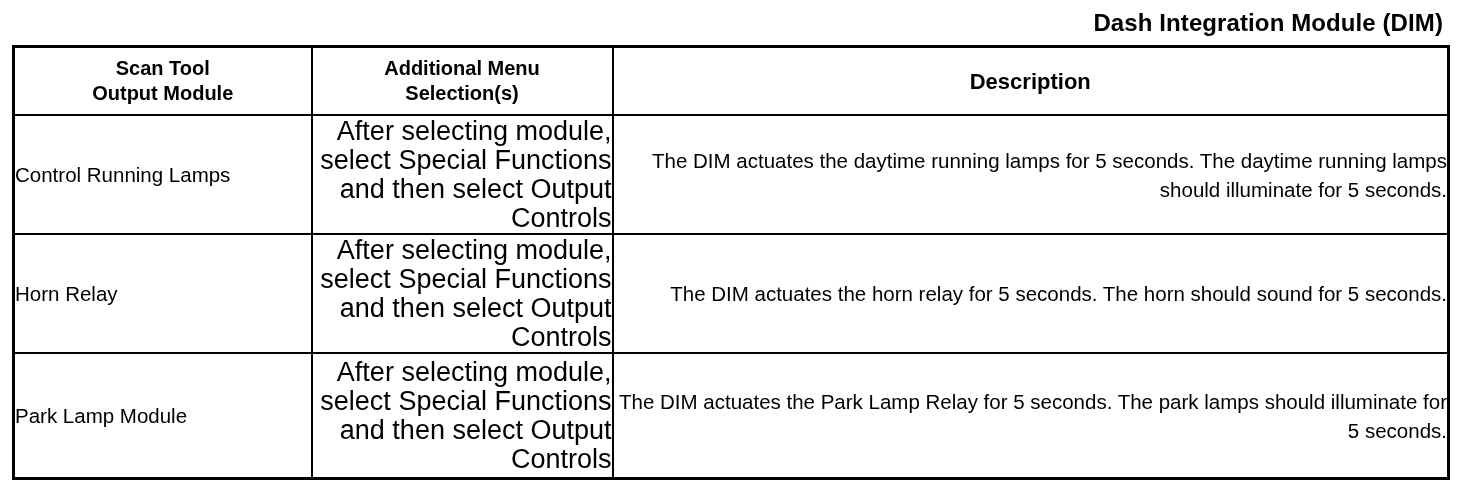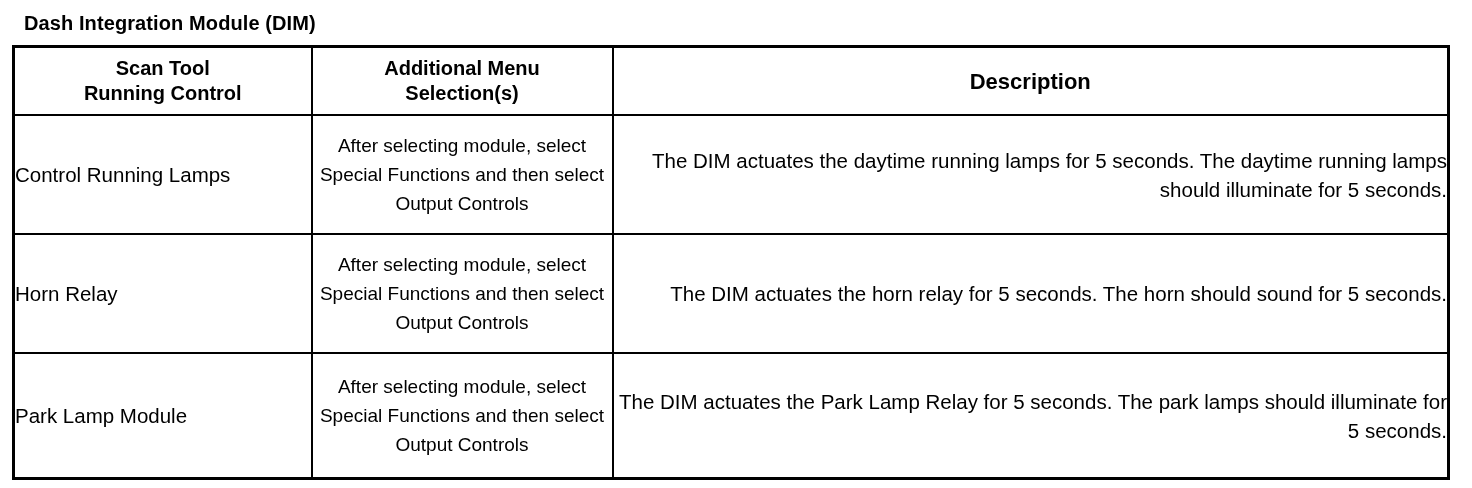--- a/index.html
+++ b/index.html
@@ -17,25 +17,25 @@
 
   .page {
     position: relative;
     width: 1472px;
     height: 488px;
     box-sizing: border-box;
   }
 
   .doc-title {
     position: absolute;
-    left: 24px;
+    left: 8px;
     top: 8px;
     width: 1435px;
-    text-align: left;
-    font-size: 20px;
+    text-align: right;
+    font-size: 24px;
     font-weight: bold;
     letter-spacing: 0.1px;
     line-height: 30px;
     white-space: nowrap;
   }
 
   .table-wrap {
     position: absolute;
     left: 12px;
     top: 45px;
@@ -79,23 +79,23 @@
   td.col-control {
     font-size: 20.5px;
     line-height: 26px;
     text-align: left;
     padding: 4px 2px 4px 16px;
     vertical-align: middle;
     white-space: nowrap;
   }
 
   td.col-menu {
-    font-size: 19px;
+    font-size: 27px;
     line-height: 29px;
-    text-align: center;
+    text-align: right;
     padding: 5px 6px 6px 12px;
     vertical-align: top;
   }
 
   td.col-desc {
     font-size: 20.5px;
     line-height: 29px;
     text-align: right;
     padding: 4px 14px 4px 16px;
     vertical-align: middle;
@@ -116,21 +116,21 @@
     <table class="spec">
       <colgroup>
         <col class="c1">
         <col class="c2">
         <col class="c3">
       </colgroup>
       <thead>
         <tr>
           <th>
             <span class="hdr-line">Scan Tool</span>
-            <span class="hdr-line">Running Control</span>
+            <span class="hdr-line">Output Module</span>
           </th>
           <th>
             <span class="hdr-line">Additional Menu</span>
             <span class="hdr-line">Selection(s)</span>
           </th>
           <th class="desc-head">Description</th>
         </tr>
       </thead>
       <tbody>
         <tr class="r1">

